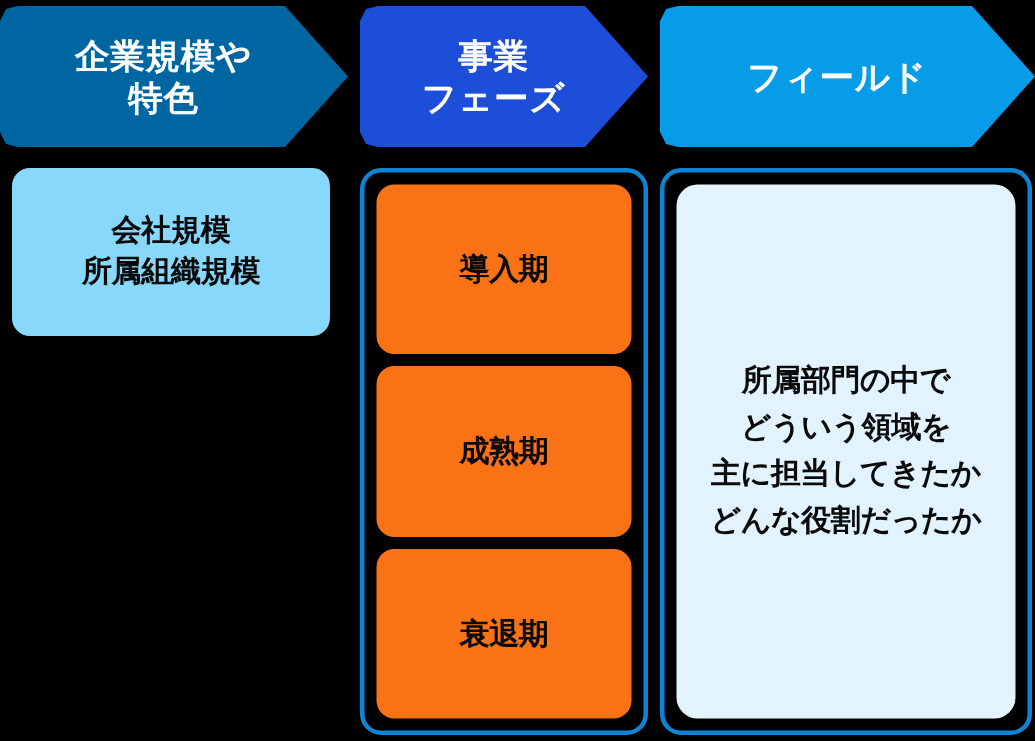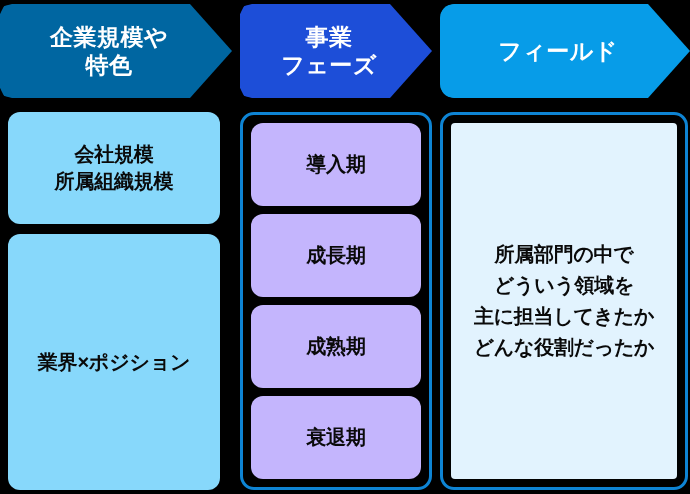--- a/index.html
+++ b/index.html
@@ -51,21 +51,21 @@
     width: 192px;
     background: #1d4ed8;
     clip-path: polygon(0 10px, 0 84px, 4px 92px, 12px 94px, 150px 94px, 192px 47px, 150px 0, 12px 0, 4px 2px);
     border-radius: 10px;
   }
   .chev-3 {
     left: 440px;
     width: 250px;
     background: #079CE8;
     clip-path: polygon(0 10px, 0 84px, 4px 92px, 12px 94px, 208px 94px, 250px 47px, 208px 0, 12px 0, 4px 2px);
-    border-radius: 14px;
+    border-radius: 2px;
   }
 
   
   .col1 {
     position: absolute;
     left: 8px;
     top: 112px;
     width: 212px;
     height: 378px;
     display: flex;
@@ -103,37 +103,37 @@
   .inner2 {
     width: 100%;
     height: 100%;
     display: flex;
     flex-direction: column;
     gap: 8px;
     box-sizing: border-box;
   }
   .card2 {
     flex: 1 1 0;
-    background: #c4b5fd;
+    background: #f97316;
     border-radius: 12px;
     color: #0a0a0a;
     font-weight: 700;
     font-size: 20px;
     text-align: center;
     display: flex;
     align-items: center;
     justify-content: center;
     letter-spacing: -0.2px;
   }
 
   .card3 {
     width: 100%;
     height: 100%;
     background: #E2F3FE;
-    border-radius: 4px;
+    border-radius: 14px;
     color: #0a0a0a;
     font-weight: 700;
     font-size: 20px;
     line-height: 1.55;
     text-align: center;
     display: flex;
     align-items: center;
     justify-content: center;
     white-space: pre-line;
     box-sizing: border-box;
@@ -153,27 +153,25 @@
     <span class="lbl">事業
 フェーズ</span>
   </div>
   <div class="chev chev-3">
     <span class="lbl">フィールド</span>
   </div>
 
   <div class="col1">
     <div class="card1 tall">会社規模
 所属組織規模</div>
-    <div class="card1 std">業界×ポジション</div>
   </div>
 
   <div class="group group-2">
     <div class="inner2">
       <div class="card2">導入期</div>
-      <div class="card2">成長期</div>
       <div class="card2">成熟期</div>
       <div class="card2">衰退期</div>
     </div>
   </div>
 
   <div class="group group-3">
     <div class="card3">所属部門の中で
 どういう領域を
 主に担当してきたか
 どんな役割だったか</div>

